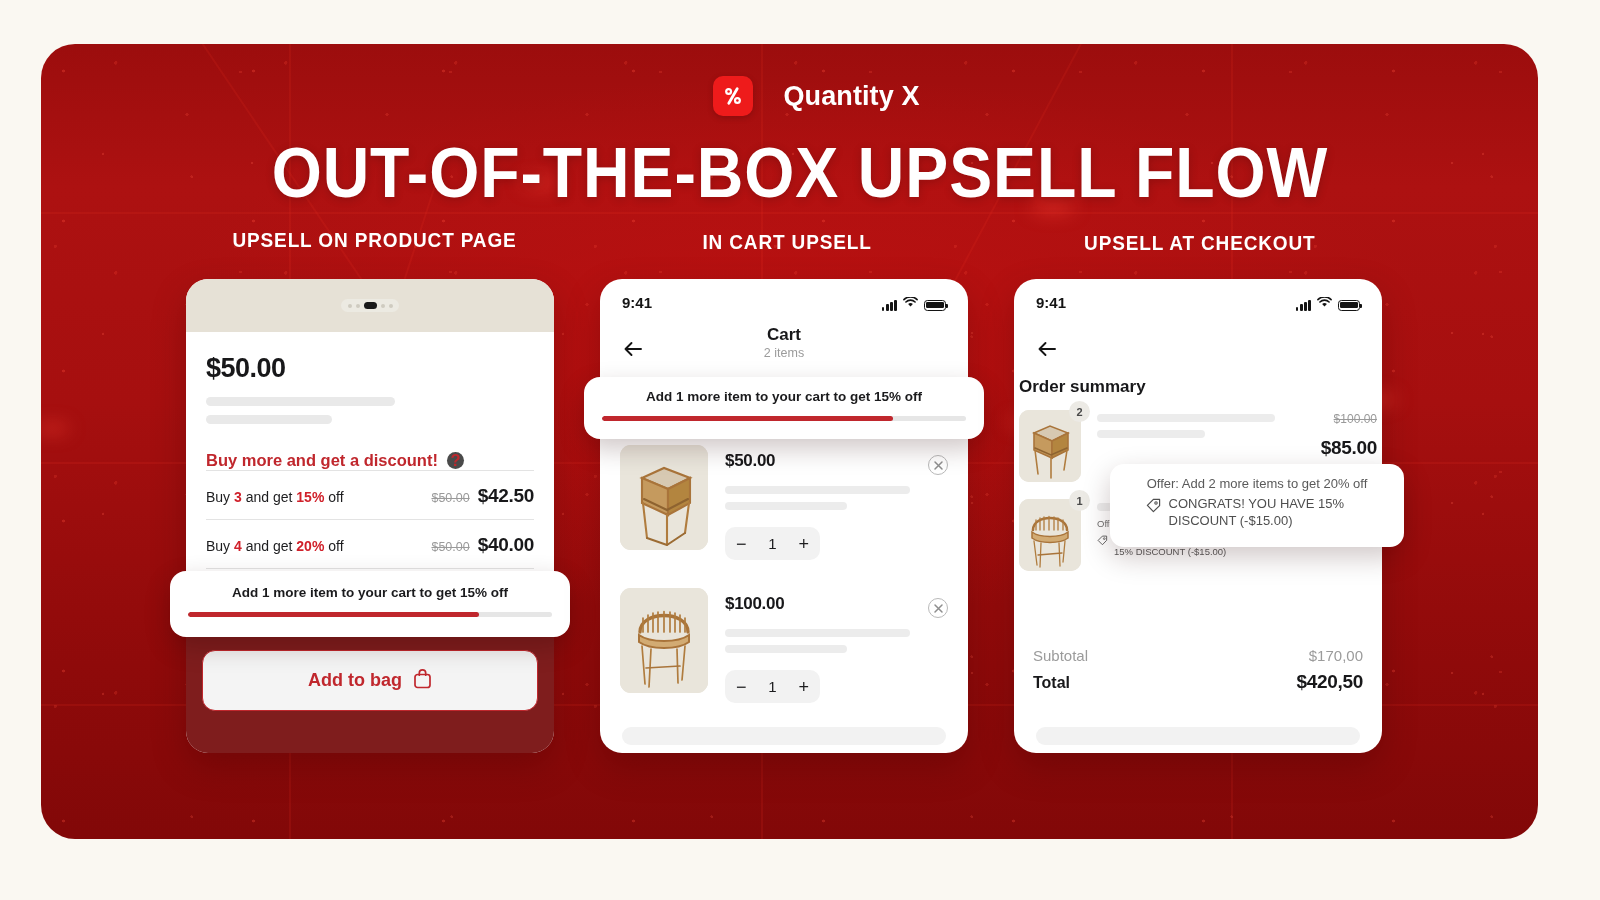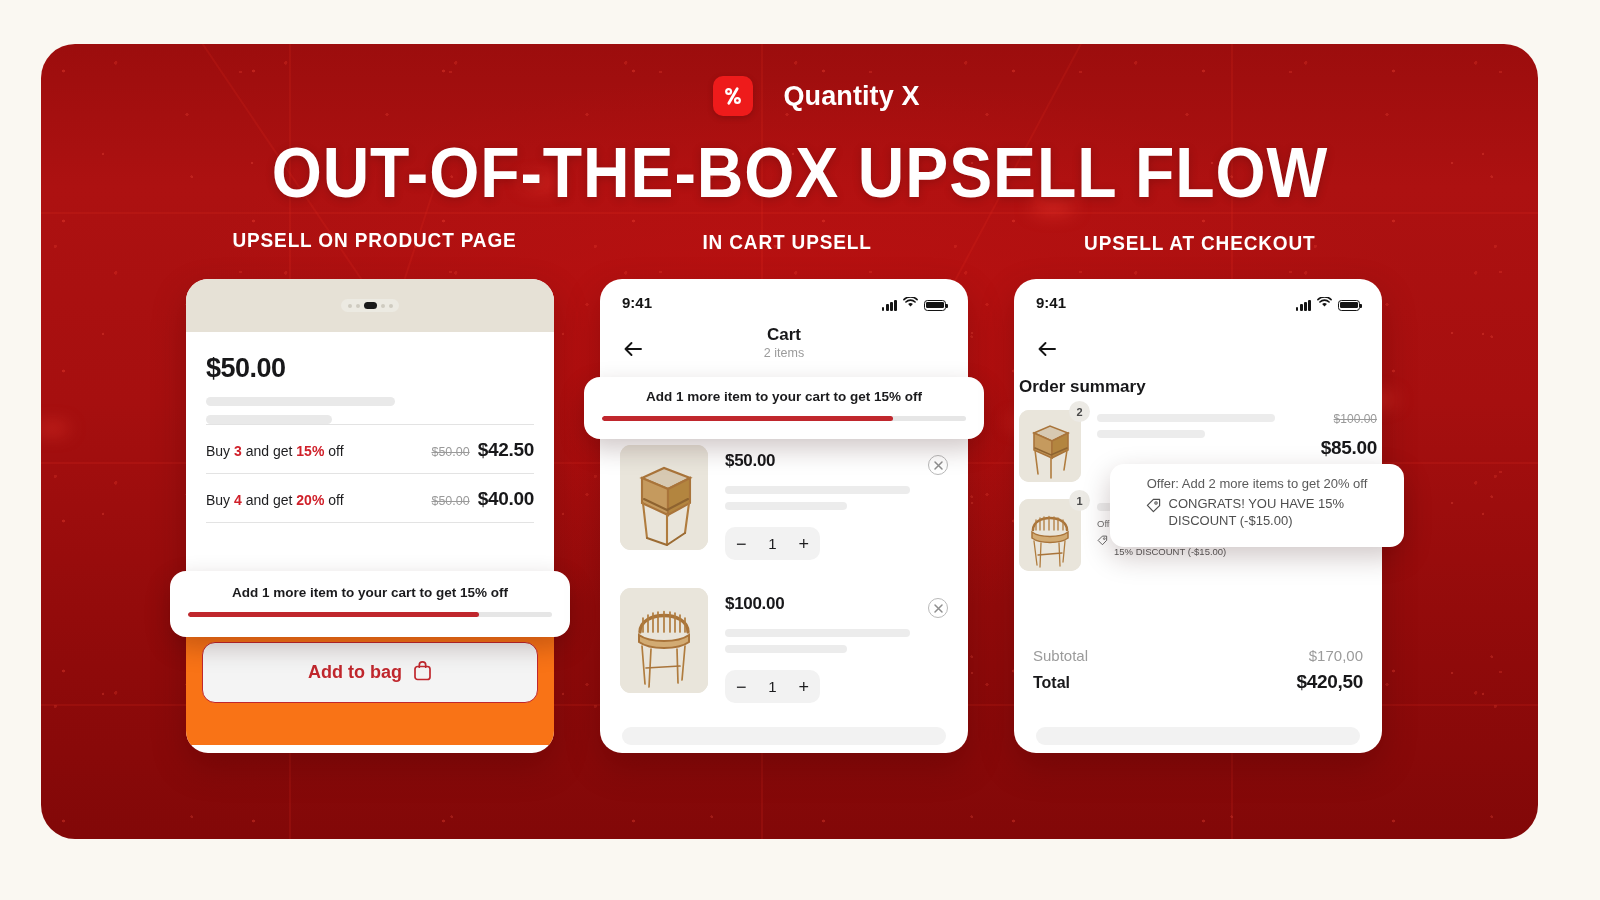--- a/index.html
+++ b/index.html
@@ -111,21 +111,21 @@
   .tier-row {
     display:flex; align-items:baseline; justify-content:space-between;
     border-top:1px solid #e3e3e3; padding: 14px 0 12px 0; font-size:14px; color:#1d1d1f;
   }
   .tier-row:first-of-type { margin-top: 13px; }
   .tier-row .hl { color:#d0202a; font-weight:bold; }
   .tier-right { display:flex; align-items:baseline; gap:8px; white-space:nowrap; }
   .strike { color:#9a9a9a; text-decoration: line-through; font-size:12.5px; }
   .newprice { font-size:19px; font-weight:bold; color:#18181a; letter-spacing:-.3px; }
 
-  .p1-bottomwrap { position:absolute; left:0; right:0; bottom:8px; height:132px; background:#f97316; }
+  .p1-bottomwrap { position:absolute; left:0; right:0; bottom:0; height:132px; background:#7f1d1d; }
   .addbag {
     position:absolute; left:16px; right:16px; top:29px; height:61px;
     border:1px solid #c0272d; border-radius:13px; background:#f4f4f4;
     display:flex; align-items:center; justify-content:center; gap:11px;
     color:#c0272d; font-size:18px; font-weight:bold;
   }
 
   
   .toast1 {
     position:absolute; left:170px; top:571px; width:400px; height:66px;
@@ -272,20 +272,24 @@
           <span class="cam"></span>
           <b></b>
           <b></b>
       </div>
     </div>
     <div class="p1-body">
       <div class="price-big">$50.00</div>
       <div class="skel w1"></div>
       <div class="skel w2"></div>
 
+      <div class="promo-head">
+        <span>Buy more and get a discount!</span>
+        <span class="qmark">?</span>
+      </div>
 
       <div class="tier-row">
         <div>
           <span>Buy</span>
           <span class="hl">3</span>
           <span>and get</span>
           <span class="hl">15%</span>
           <span>off</span>
         </div>
         <div class="tier-right">

